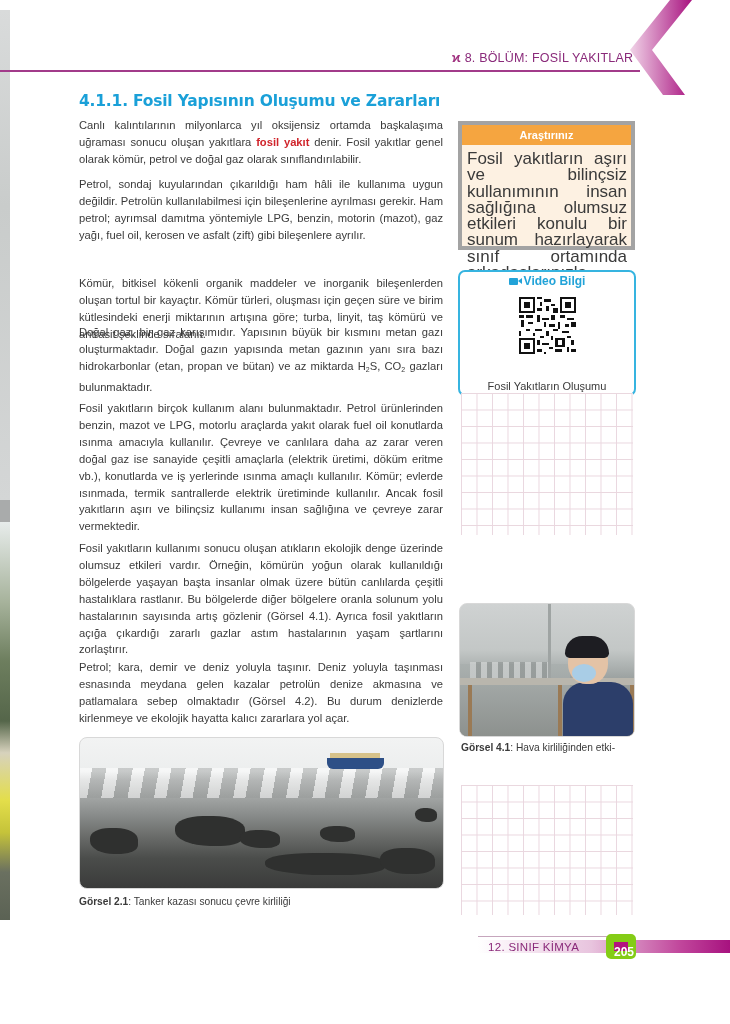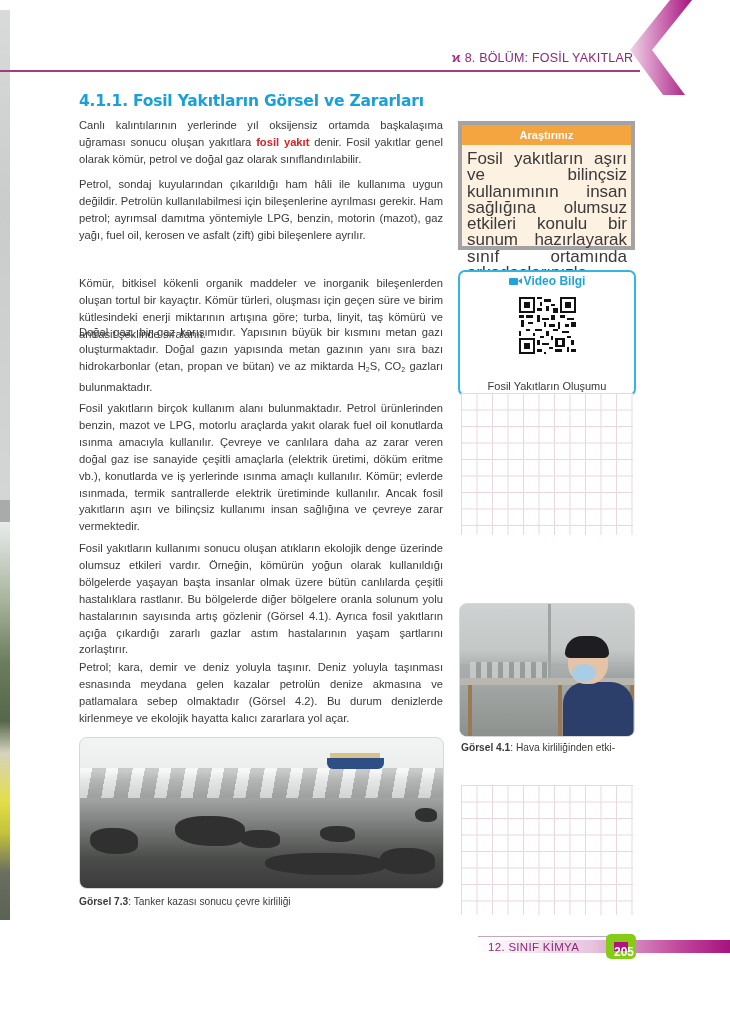--- a/index.html
+++ b/index.html
@@ -100,23 +100,23 @@
 <svg class="chevron-deco" viewBox="0 0 100 100">
   <defs>
     <linearGradient id="chg" x1="0" y1="0" x2="1" y2="0">
       <stop offset="0" stop-color="#f1d4e8"></stop>
       <stop offset="1" stop-color="#a8127f"></stop>
     </linearGradient>
   </defs>
   <polygon points="40,0 62,0 22,50 55,95 33,95 0,50" fill="url(#chg)"></polygon>
 </svg>
 
-<div class="section-title">4.1.1. Fosil Yakıtların Görsel ve Zararları</div>
-
-<p class="para" style="top:117px;"><span>Canlı kalıntılarının yerlerinde yıl oksijensiz ortamda başkalaşıma uğraması sonucu oluşan yakıtlara </span><span class="hl">fosil yakıt</span><span> denir. Fosil yakıtlar genel olarak kömür, petrol ve doğal gaz olarak sınıflandırılabilir.</span></p>
+<div class="section-title">4.1.1. Fosil Yapısının Oluşumu ve Zararları</div>
+
+<p class="para" style="top:117px;"><span>Canlı kalıntılarının milyonlarca yıl oksijensiz ortamda başkalaşıma uğraması sonucu oluşan yakıtlara </span><span class="hl">fosil yakıt</span><span> denir. Fosil yakıtlar genel olarak kömür, petrol ve doğal gaz olarak sınıflandırılabilir.</span></p>
 
 <p class="para" style="top:176px;">Petrol, sondaj kuyularından çıkarıldığı ham hâli ile kullanıma uygun değildir. Petrolün kullanılabilmesi için bileşenlerine ayrılması gerekir. Ham petrol; ayrımsal damıtma yöntemiyle LPG, benzin, motorin (mazot), gaz yağı, fuel oil, kerosen ve asfalt (zift) gibi bileşenlere ayrılır.</p>
 
 <p class="para" style="top:251px;margin-top:24px;">Kömür, bitkisel kökenli organik maddeler ve inorganik bileşenlerden oluşan tortul bir kayaçtır. Kömür türleri, oluşması için geçen süre ve birim kütlesindeki enerji miktarının artışına göre; turba, linyit, taş kömürü ve antrasit şeklinde sıralanır.</p>
 
 <p class="para" style="top:324px;"><span>Doğal gaz, bir gaz karışımıdır. Yapısının büyük bir kısmını metan gazı oluşturmaktadır. Doğal gazın yapısında metan gazının yanı sıra bazı hidrokarbonlar (etan, propan ve bütan) ve az miktarda H</span><sub>2</sub><span>S, CO</span><sub>2</sub><span> gazları bulunmaktadır.</span></p>
 
 <p class="para" style="top:400px;">Fosil yakıtların birçok kullanım alanı bulunmaktadır. Petrol ürünlerinden benzin, mazot ve LPG, motorlu araçlarda yakıt olarak fuel oil konutlarda ısınma amacıyla kullanılır. Çevreye ve canlılara daha az zarar veren doğal gaz ise sanayide çeşitli amaçlarla (elektrik üretimi, döküm eritme vb.), konutlarda ve iş yerlerinde ısınma amaçlı kullanılır. Kömür; evlerde ısınmada, termik santrallerde elektrik üretiminde kullanılır. Ancak fosil yakıtların aşırı ve bilinçsiz kullanımı insan sağlığına ve çevreye zarar vermektedir.</p>
 
 <p class="para" style="top:540px;">Fosil yakıtların kullanımı sonucu oluşan atıkların ekolojik denge üzerinde olumsuz etkileri vardır. Örneğin, kömürün yoğun olarak kullanıldığı bölgelerde yaşayan başta insanlar olmak üzere bütün canlılarda çeşitli hastalıklara rastlanır. Bu bölgelerde diğer bölgelere oranla solunum yolu hastalarının sayısında artış gözlenir (Görsel 4.1). Ayrıca fosil yakıtların açığa çıkardığı zararlı gazlar astım hastalarının yaşam şartlarını zorlaştırır.</p>
@@ -217,19 +217,19 @@
   <div class="ship"></div>
   <div class="rock" style="left:10px;top:90px;width:48px;height:26px;"></div>
   <div class="rock" style="left:95px;top:78px;width:70px;height:30px;"></div>
   <div class="rock" style="left:160px;top:92px;width:40px;height:18px;"></div>
   <div class="rock" style="left:240px;top:88px;width:35px;height:16px;"></div>
   <div class="rock" style="left:185px;top:115px;width:120px;height:22px;"></div>
   <div class="rock" style="left:300px;top:110px;width:55px;height:26px;"></div>
   <div class="rock" style="left:335px;top:70px;width:22px;height:14px;"></div>
 </div>
 <div class="caption caption-42">
-  <b>Görsel 7.3</b><span>: Tanker kazası sonucu çevre kirliliği</span>
+  <b>Görsel 2.1</b><span>: Tanker kazası sonucu çevre kirliliği</span>
 </div>
 
 <div class="footer-line"></div>
 <div class="footer-bar"></div>
 <div class="footer-label">12. SINIF KİMYA</div>
 <div class="page-badge">205</div>
 
 </body></html>

